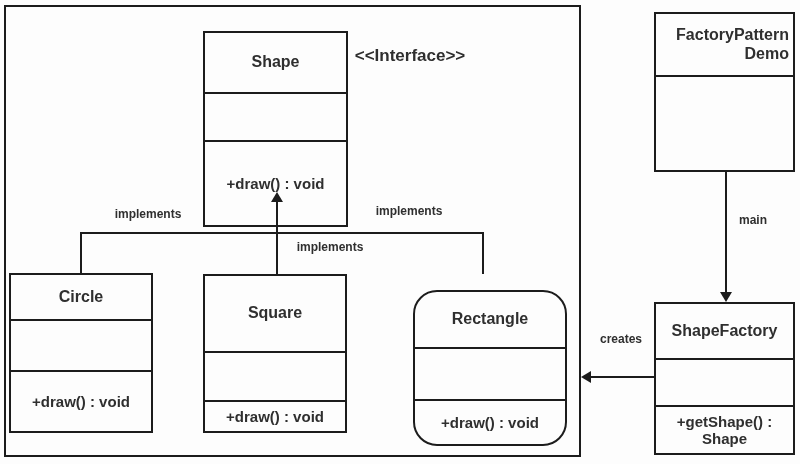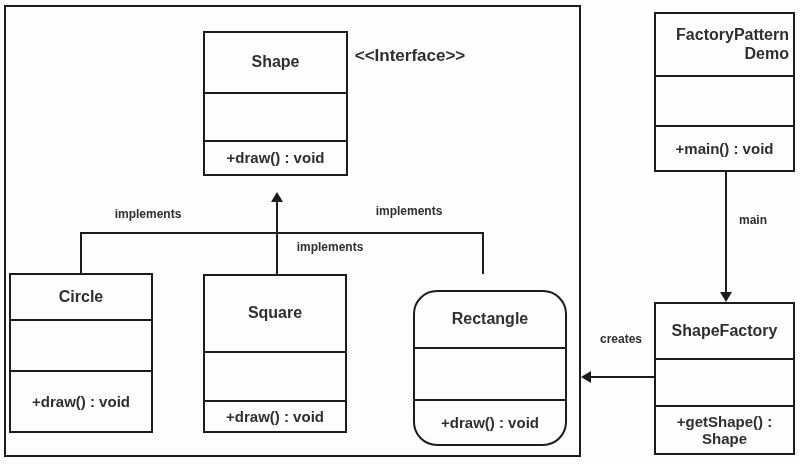--- a/index.html
+++ b/index.html
@@ -80,21 +80,21 @@
   }
   .lbl.stereo{ font-size:17px; }
 </style>
 </head>
 <body>
 
 <div class="stage">
 
   <div class="boundary" style="left:4px;top:5px;width:577px;height:452px;"></div>
 
-  <div class="cls" style="left:203px;top:31px;width:145px;height:145px;">
+  <div class="cls" style="left:203px;top:31px;width:145px;height:196px;">
     <div class="cmp name" style="height:59px">Shape</div>
     <div class="cmp attrs" style="height:48px"></div>
     <div class="cmp methods">+draw() : void</div>
   </div>
 
   <div class="lbl stereo" style="left:410px;top:46px;">&lt;&lt;Interface&gt;&gt;</div>
 
   <div class="cls" style="left:9px;top:273px;width:144px;height:160px;">
     <div class="cmp name" style="height:44px">Circle</div>
     <div class="cmp attrs" style="height:51px"></div>
@@ -109,21 +109,20 @@
 
   <div class="cls" style="left:413px;top:290px;width:154px;height:156px;border-radius:24px;">
     <div class="cmp name" style="height:55px">Rectangle</div>
     <div class="cmp attrs" style="height:52px"></div>
     <div class="cmp methods">+draw() : void</div>
   </div>
 
   <div class="cls" style="left:654px;top:12px;width:141px;height:160px;">
     <div class="cmp name" style="height:61px">FactoryPattern Demo</div>
     <div class="cmp attrs" style="height:50px"></div>
-    <div class="cmp methods">+main() : void</div>
   </div>
 
   <div class="cls" style="left:654px;top:302px;width:141px;height:153px;">
     <div class="cmp name" style="height:54px">ShapeFactory</div>
     <div class="cmp attrs" style="height:47px"></div>
     <div class="cmp methods">+getShape() : Shape</div>
   </div>
 
   <div class="tri up" style="left:271px;top:192px;"></div>
   <div class="line" style="left:276px;top:201px;width:2px;height:73px;"></div>

